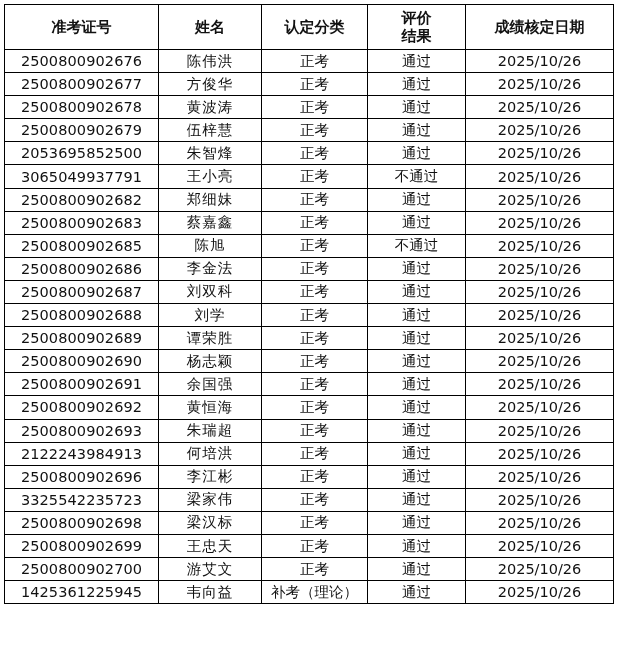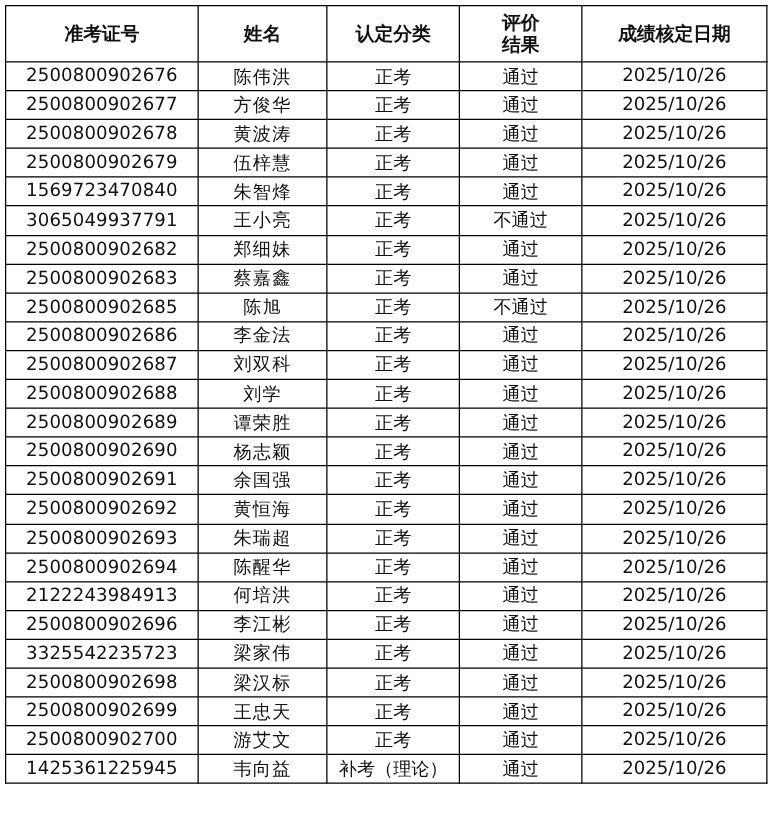--- a/index.html
+++ b/index.html
@@ -82,21 +82,21 @@
         <td class="col-date">2025/10/26</td>
       </tr>
       <tr>
         <td class="col-id">2500800902679</td>
         <td class="col-name">伍梓慧</td>
         <td class="col-cat">正考</td>
         <td class="col-res">通过</td>
         <td class="col-date">2025/10/26</td>
       </tr>
       <tr>
-        <td class="col-id">1569723470840</td>
+        <td class="col-id">2053695852500</td>
         <td class="col-name">朱智烽</td>
         <td class="col-cat">正考</td>
         <td class="col-res">通过</td>
         <td class="col-date">2025/10/26</td>
       </tr>
       <tr>
         <td class="col-id">3065049937791</td>
         <td class="col-name">王小亮</td>
         <td class="col-cat">正考</td>
         <td class="col-res">不通过</td>
@@ -168,27 +168,20 @@
       <tr>
         <td class="col-id">2500800902692</td>
         <td class="col-name">黄恒海</td>
         <td class="col-cat">正考</td>
         <td class="col-res">通过</td>
         <td class="col-date">2025/10/26</td>
       </tr>
       <tr>
         <td class="col-id">2500800902693</td>
         <td class="col-name">朱瑞超</td>
-        <td class="col-cat">正考</td>
-        <td class="col-res">通过</td>
-        <td class="col-date">2025/10/26</td>
-      </tr>
-      <tr>
-        <td class="col-id">2500800902694</td>
-        <td class="col-name">陈醒华</td>
         <td class="col-cat">正考</td>
         <td class="col-res">通过</td>
         <td class="col-date">2025/10/26</td>
       </tr>
       <tr>
         <td class="col-id">2122243984913</td>
         <td class="col-name">何培洪</td>
         <td class="col-cat">正考</td>
         <td class="col-res">通过</td>
         <td class="col-date">2025/10/26</td>

